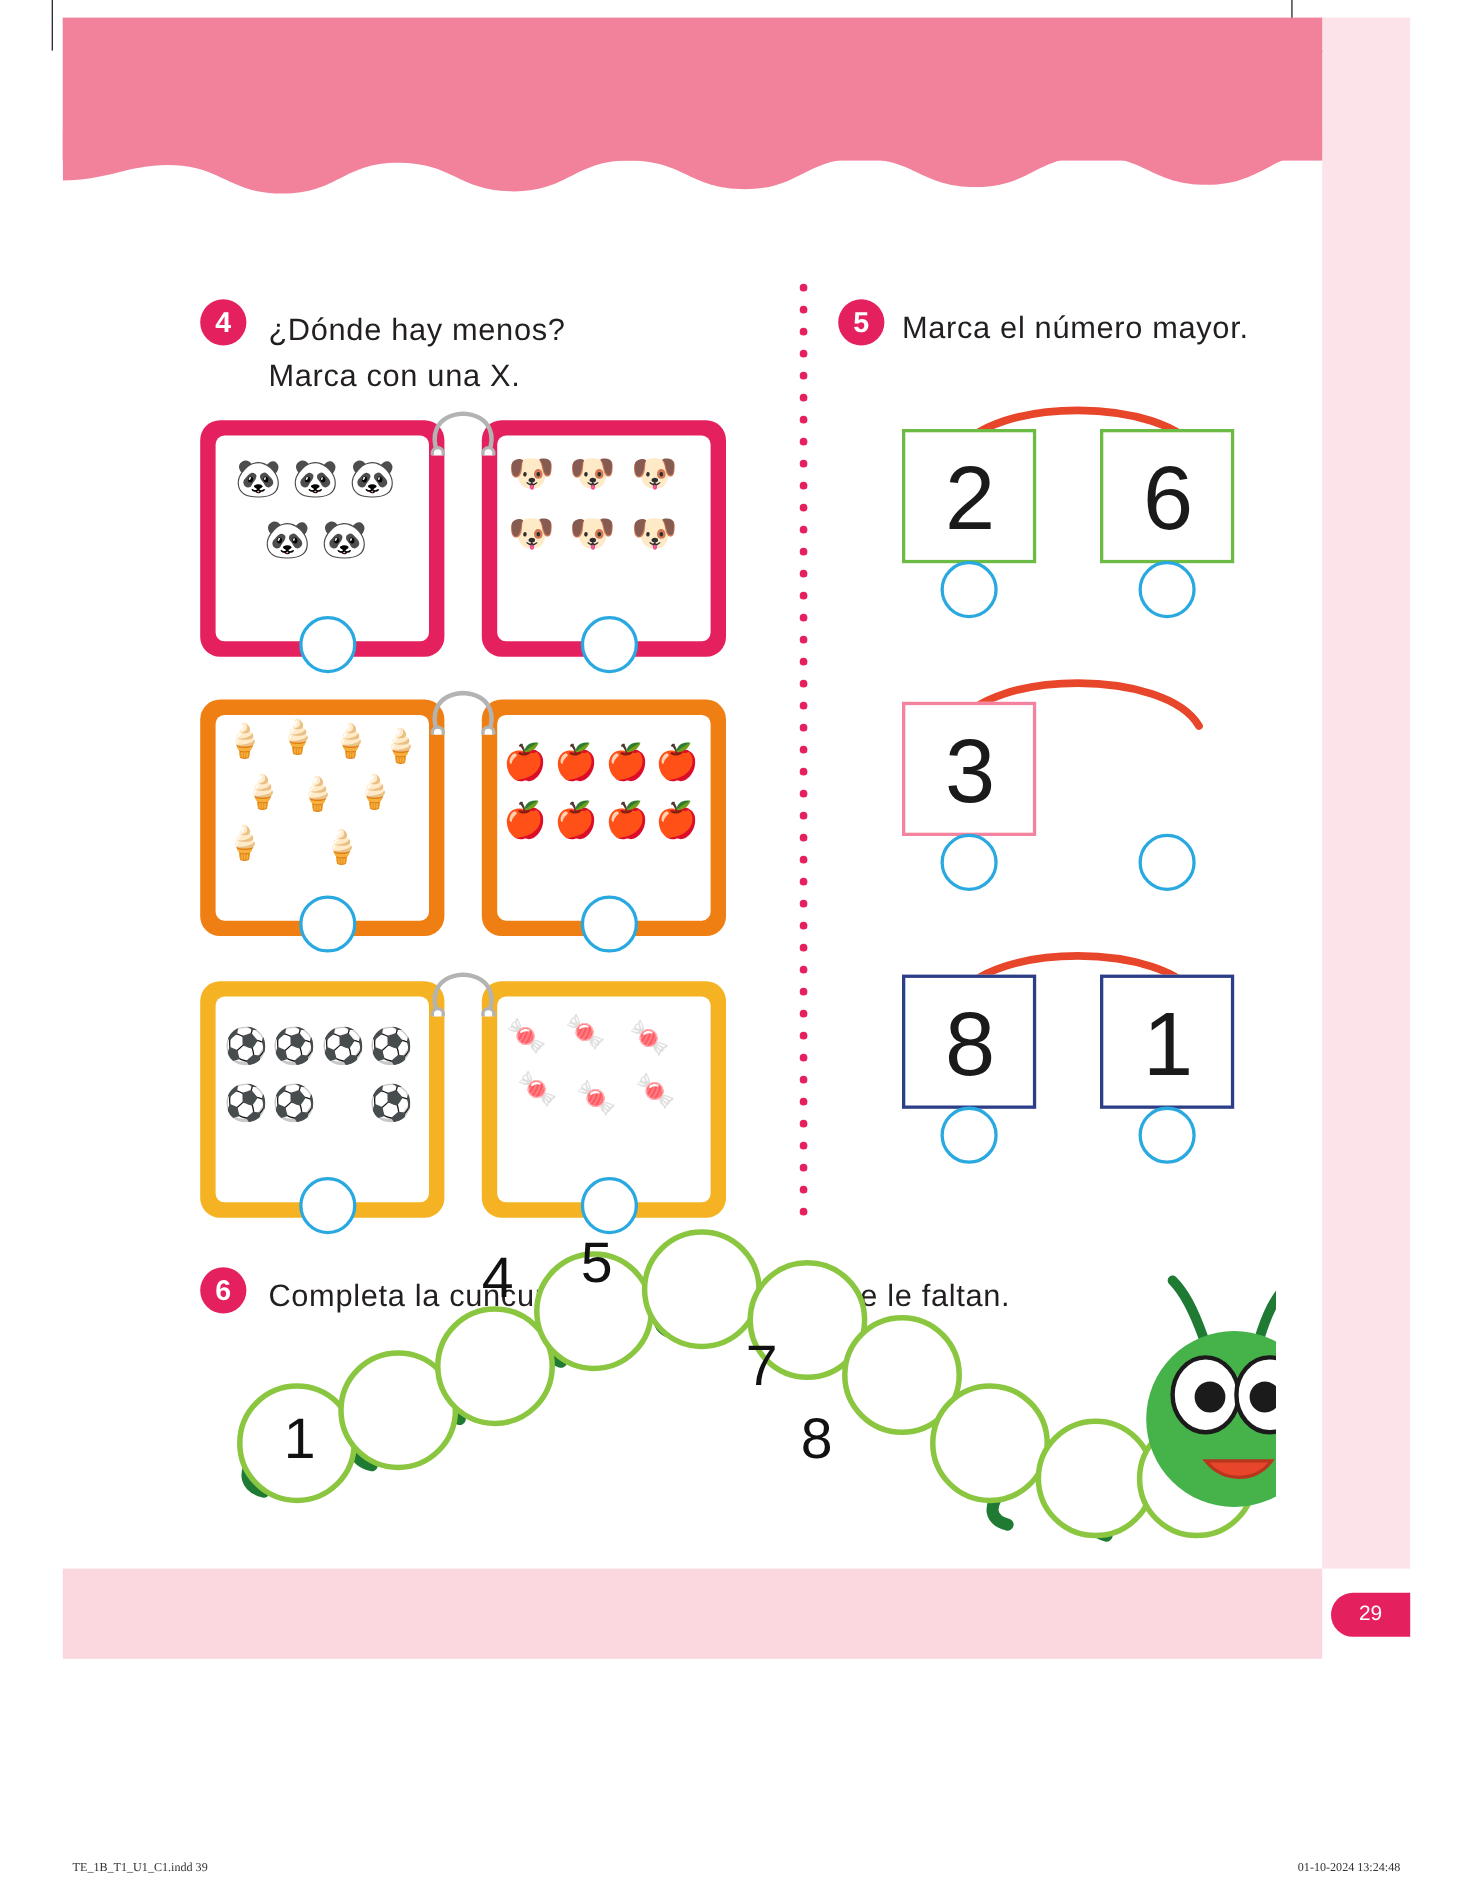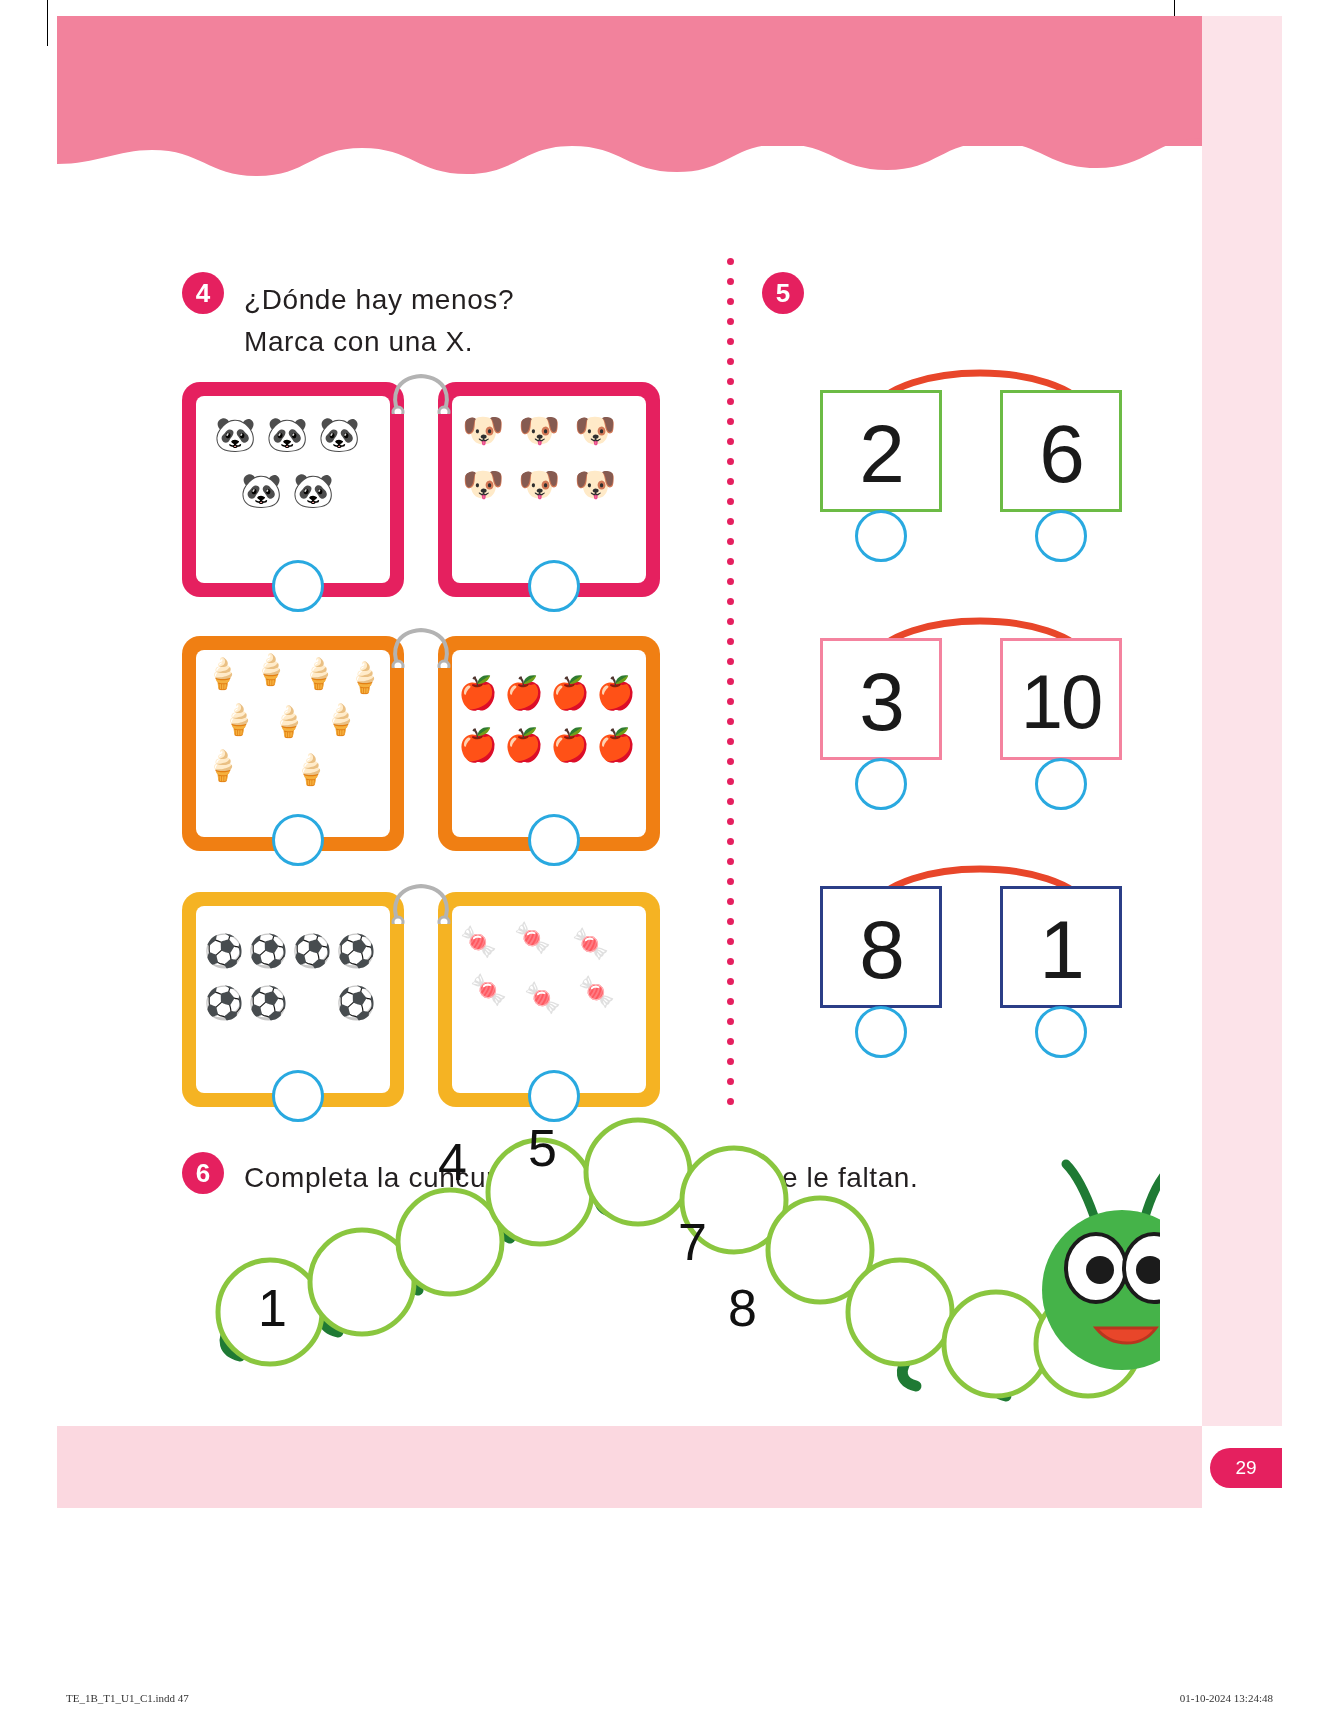--- a/index.html
+++ b/index.html
@@ -123,21 +123,21 @@
   <div class="header-band-over"></div>
   <svg class="header-wave" viewBox="0 0 1145 80" preserveAspectRatio="none">
     <path d="M0,0 L1145,0 L1145,18 C1100,18 1090,48 1040,48 C990,48 985,22 935,22
              C885,22 880,50 830,50 C780,50 775,24 725,24 C675,24 670,52 620,52
              C570,52 565,26 515,26 C465,26 460,54 410,54 C360,54 355,28 305,28
              C255,28 250,56 200,56 C150,56 145,30 95,30 C60,30 40,44 0,44 Z" fill="#f2829c"></path>
   </svg>
 
   <div class="footer-band"></div>
   <div class="page-num">29</div>
-  <div class="footline left">TE_1B_T1_U1_C1.indd   47</div>
+  <div class="footline left">TE_1B_T1_U1_C1.indd   39</div>
   <div class="footline right">01-10-2024   13:24:48</div>
 
   <div class="content">
 
     <div class="badge" style="left:182px; top:272px;">4</div>
     <div class="instr" style="left:244px; top:322px; width:440px;">Marca con una X.</div>
     <div class="instr" style="left:244px; top:280px; width:440px;">¿Dónde hay menos?</div>
 
     <div class="card" style="left:182px; top:382px; width:222px; height:215px; background:#e5205f;">
       <div class="inner">
@@ -287,41 +287,39 @@
       <i style="top:720px"></i>
         <i style="top:740px"></i>
         <i style="top:760px"></i>
         <i style="top:780px"></i>
       <i style="top:800px"></i>
         <i style="top:820px"></i>
         <i style="top:840px"></i>
     </div>
 
     <div class="badge" style="left:762px; top:272px;">5</div>
+    <div class="instr" style="left:820px; top:278px; width:420px;">Marca el número mayor.</div>
 
     <svg style="position:absolute; left:860px; top:360px; width:240px; height:60px;" viewBox="0 0 240 60">
       <path d="M10,52 C40,0 200,0 230,52" fill="none" stroke="#e8462a" stroke-width="7" stroke-linecap="round"></path>
     </svg>
     <div class="numbox" style="left:820px; top:390px; border:3px solid #6cbb45;">
       <span>2</span>
     </div>
     <div class="numbox" style="left:1000px; top:390px; border:3px solid #6cbb45;">
       <span>6</span>
     </div>
     <div class="answer-circle" style="left:855px; top:510px;"></div>
     <div class="answer-circle" style="left:1035px; top:510px;"></div>
 
     <svg style="position:absolute; left:860px; top:608px; width:240px; height:60px;" viewBox="0 0 240 60">
       <path d="M10,52 C40,0 200,0 230,52" fill="none" stroke="#e8462a" stroke-width="7" stroke-linecap="round"></path>
     </svg>
     <div class="numbox" style="left:820px; top:638px; border:3px solid #f4839f;">
       <span>3</span>
-    </div>
-    <div class="numbox wide" style="left:1000px; top:638px; border:3px solid #f4839f;">
-      <span>10</span>
     </div>
     <div class="answer-circle" style="left:855px; top:758px;"></div>
     <div class="answer-circle" style="left:1035px; top:758px;"></div>
 
     <svg style="position:absolute; left:860px; top:856px; width:240px; height:60px;" viewBox="0 0 240 60">
       <path d="M10,52 C40,0 200,0 230,52" fill="none" stroke="#e8462a" stroke-width="7" stroke-linecap="round"></path>
     </svg>
     <div class="numbox" style="left:820px; top:886px; border:3px solid #2b3e87;">
       <span>8</span>
     </div>

